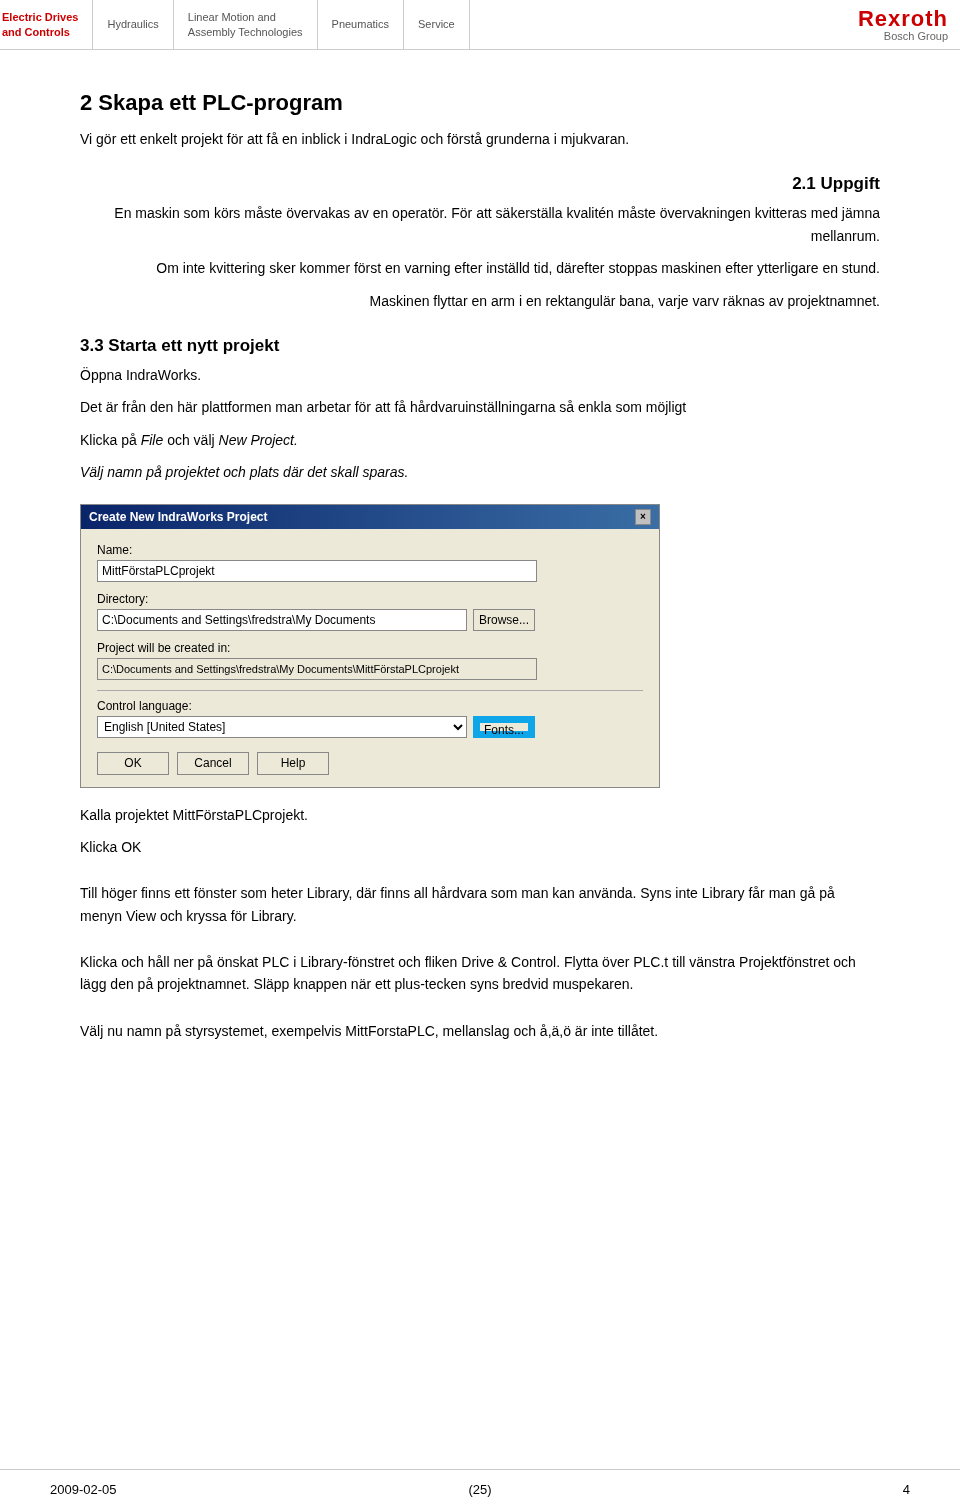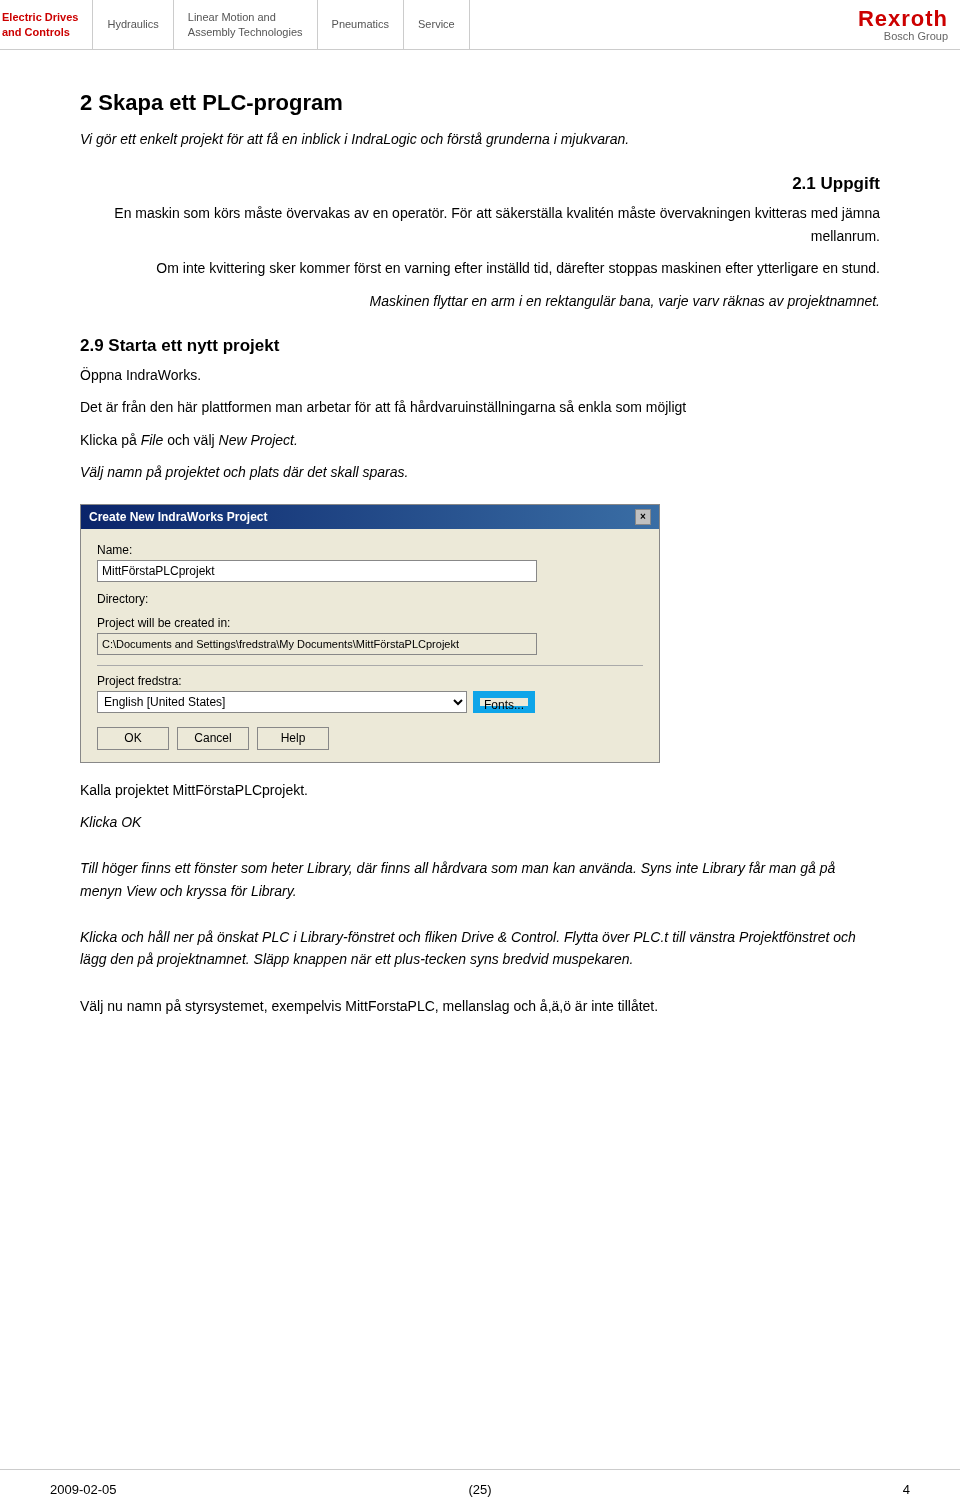--- a/index.html
+++ b/index.html
@@ -92,21 +92,20 @@
       margin-bottom: 10px;
       line-height: 1.6;
     }
 
     .italic-text {
       font-style: italic;
     }
 
     .section-gap {
       margin-bottom: 24px;
-      font-style: italic;
     }
 
     .section-gap-lg {
       margin-bottom: 16px;
       text-align: right;
     }
 
     
     .dialog-container {
       border: 1px solid #888;
@@ -294,21 +293,21 @@
   <p class="body-text section-gap">Vi gör ett enkelt projekt för att få en inblick i IndraLogic och förstå grunderna i mjukvaran.</p>
 
   <div class="section-gap-lg">
     <h2 class="section-title">2.1 Uppgift</h2>
     <p class="body-text">En maskin som körs måste övervakas av en operatör. För att säkerställa kvalitén måste övervakningen kvitteras med jämna mellanrum.</p>
     <p class="body-text">Om inte kvittering sker kommer först en varning efter inställd tid, därefter stoppas maskinen efter ytterligare en stund.</p>
     <p class="body-text section-gap">Maskinen flyttar en arm i en rektangulär bana, varje varv räknas av projektnamnet.</p>
   </div>
 
   <div>
-    <h2 class="section-title">2.9 Starta ett nytt projekt</h2>
+    <h2 class="section-title">3.3 Starta ett nytt projekt</h2>
     <p class="body-text">Öppna IndraWorks.</p>
     <p class="body-text">Det är från den här plattformen man arbetar för att få hårdvaruinställningarna så enkla som möjligt</p>
     <p class="body-text">
       <span>Klicka på </span><span class="italic-text">File</span><span> och välj </span><span class="italic-text">New Project.</span>
     </p>
     <p class="body-text italic-text">Välj namn på projektet och plats där det skall sparas.</p>
 
     <div class="dialog-container">
       <div class="dialog-titlebar">
         <span>Create New IndraWorks Project</span>
@@ -316,31 +315,35 @@
       </div>
       <div class="dialog-body">
 
         <div class="dialog-row">
           <span class="dialog-label">Name:</span>
           <input class="dialog-input" type="text" value="MittFörstaPLCprojekt" style="">
         </div>
 
         <div class="dialog-row">
           <span class="dialog-label">Directory:</span>
+          <div class="dialog-input-with-btn">
+            <input class="dialog-input-wide" type="text" value="C:\Documents and Settings\fredstra\My Documents" style="">
+            <button class="dialog-browse-btn">Browse...</button>
+          </div>
         </div>
 
         <div class="dialog-row">
           <span class="dialog-label">Project will be created in:</span>
           <div class="dialog-readonly-field">C:\Documents and Settings\fredstra\My Documents\MittFörstaPLCprojekt</div>
         </div>
 
         <hr class="dialog-divider">
 
         <div class="dialog-row">
-          <span class="dialog-label">Project fredstra:</span>
+          <span class="dialog-label">Control language:</span>
           <div class="dialog-select-row">
             <select class="dialog-select">
               <option>English [United States]</option>
             </select>
             <button class="dialog-fonts-btn">Fonts...</button>
           </div>
         </div>
 
         <div class="dialog-buttons-row">
           <button class="dialog-action-btn">OK</button>

